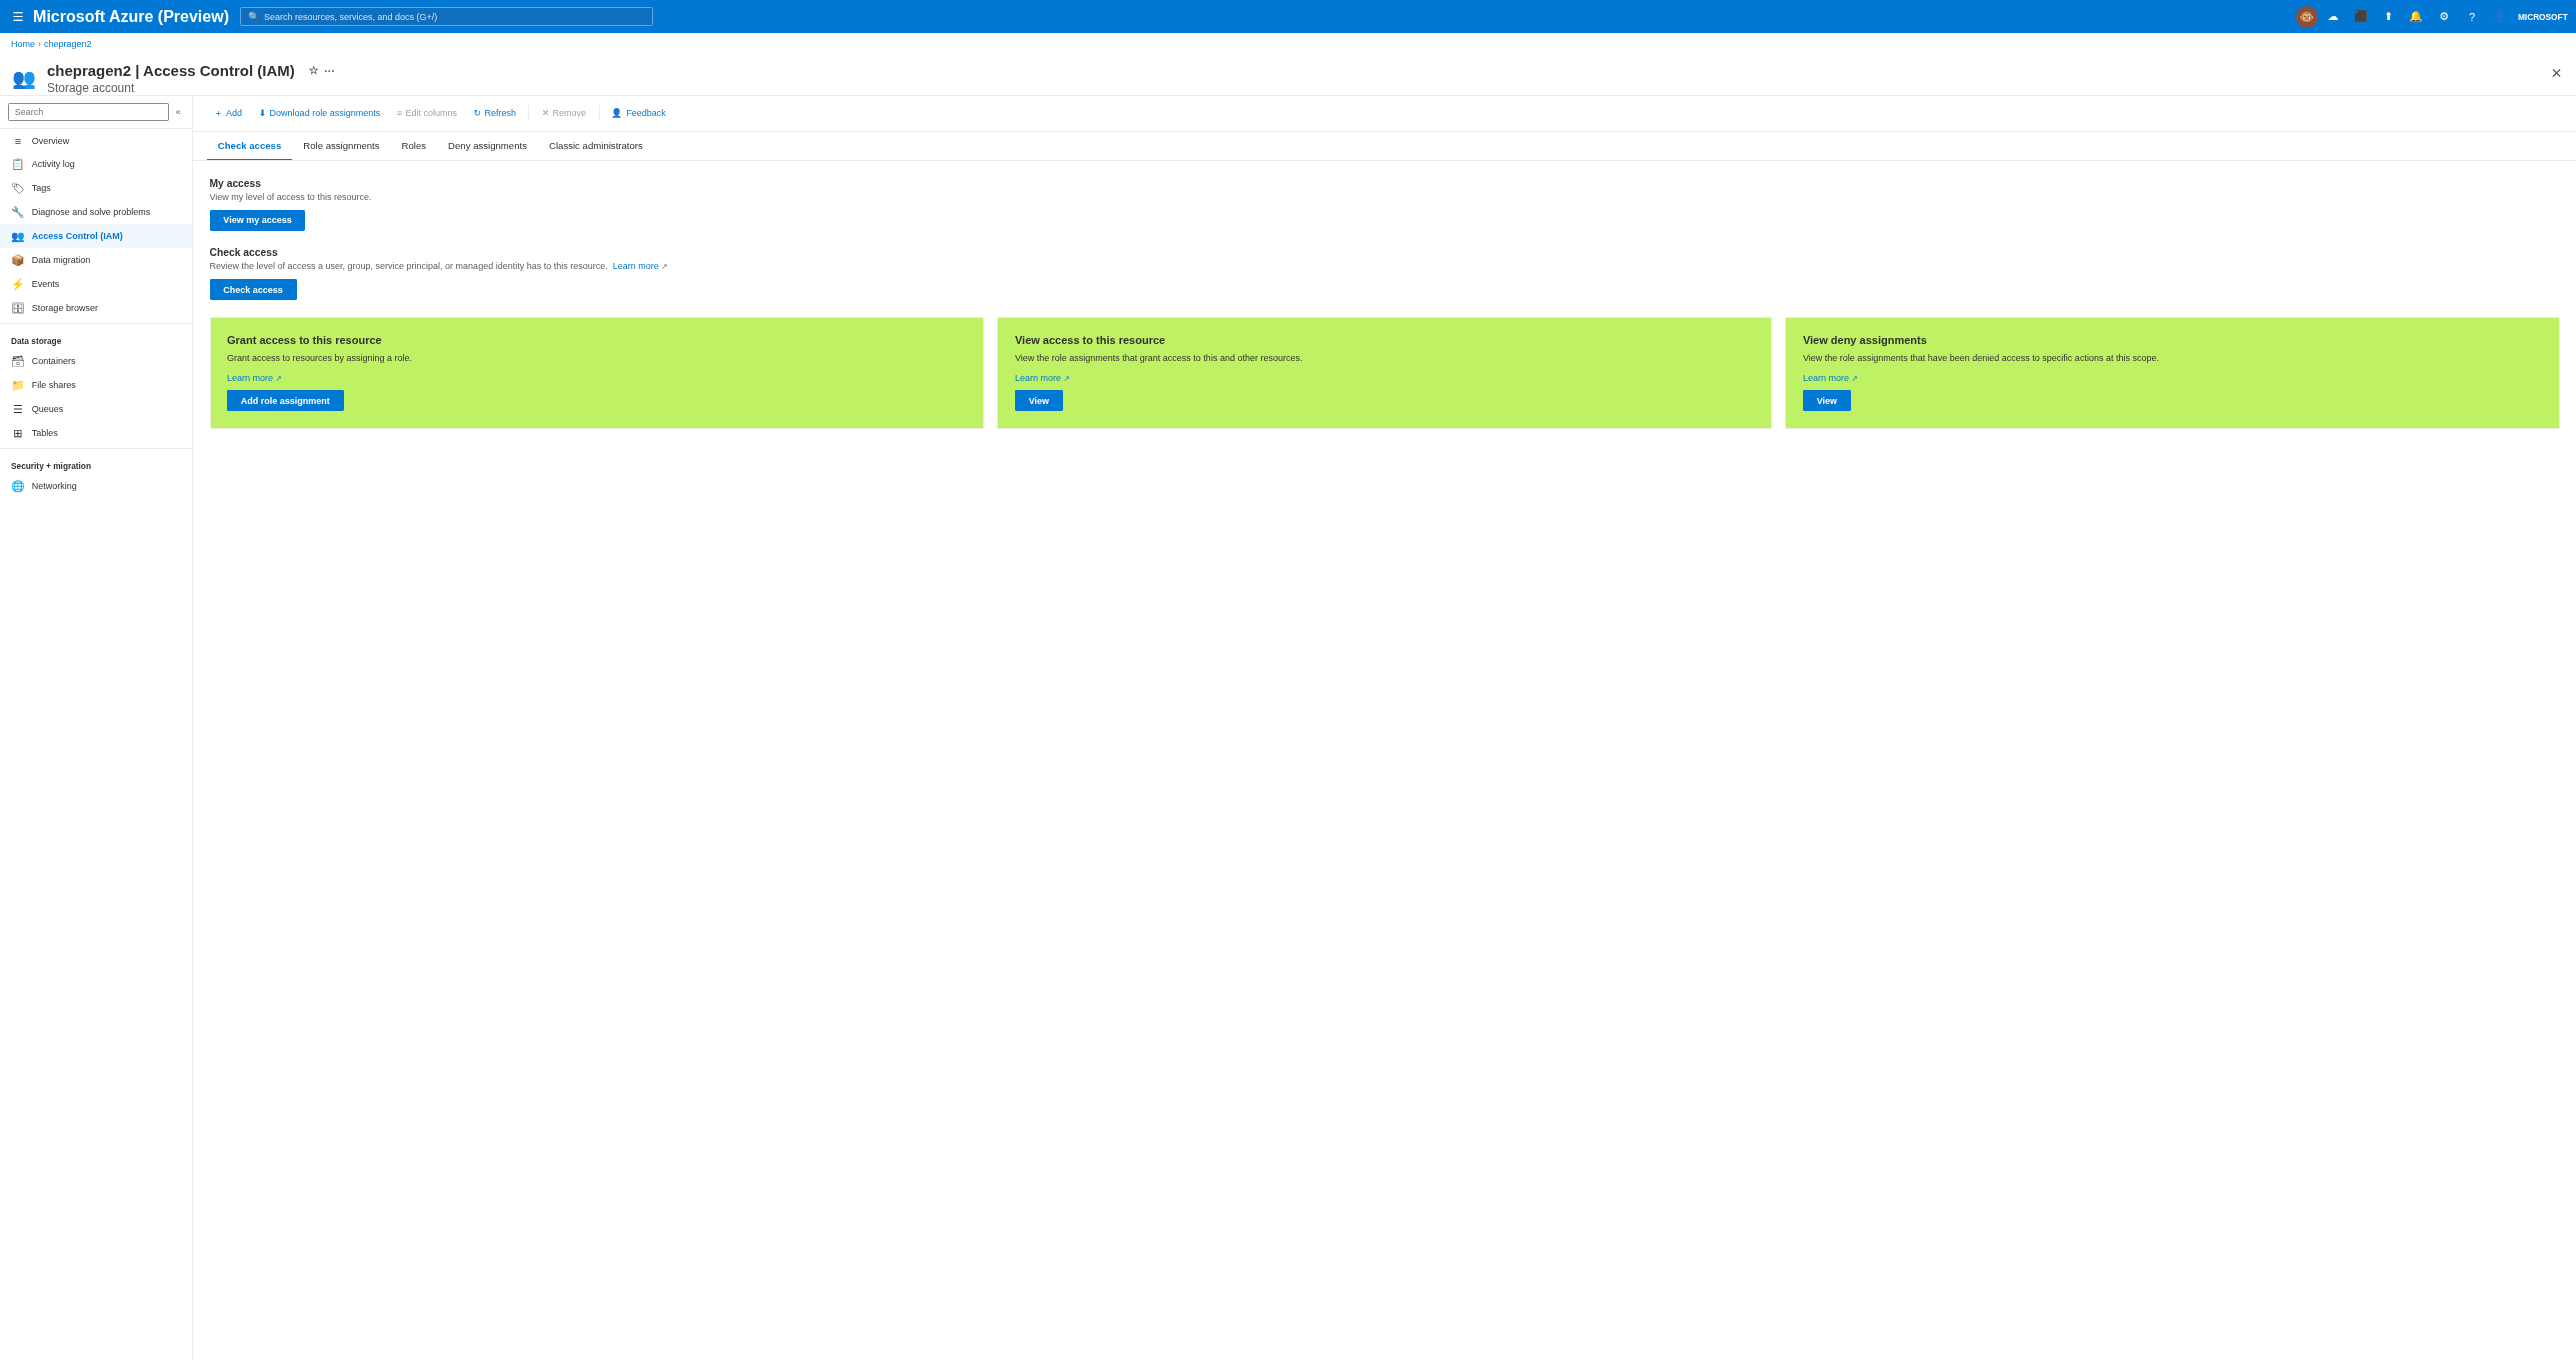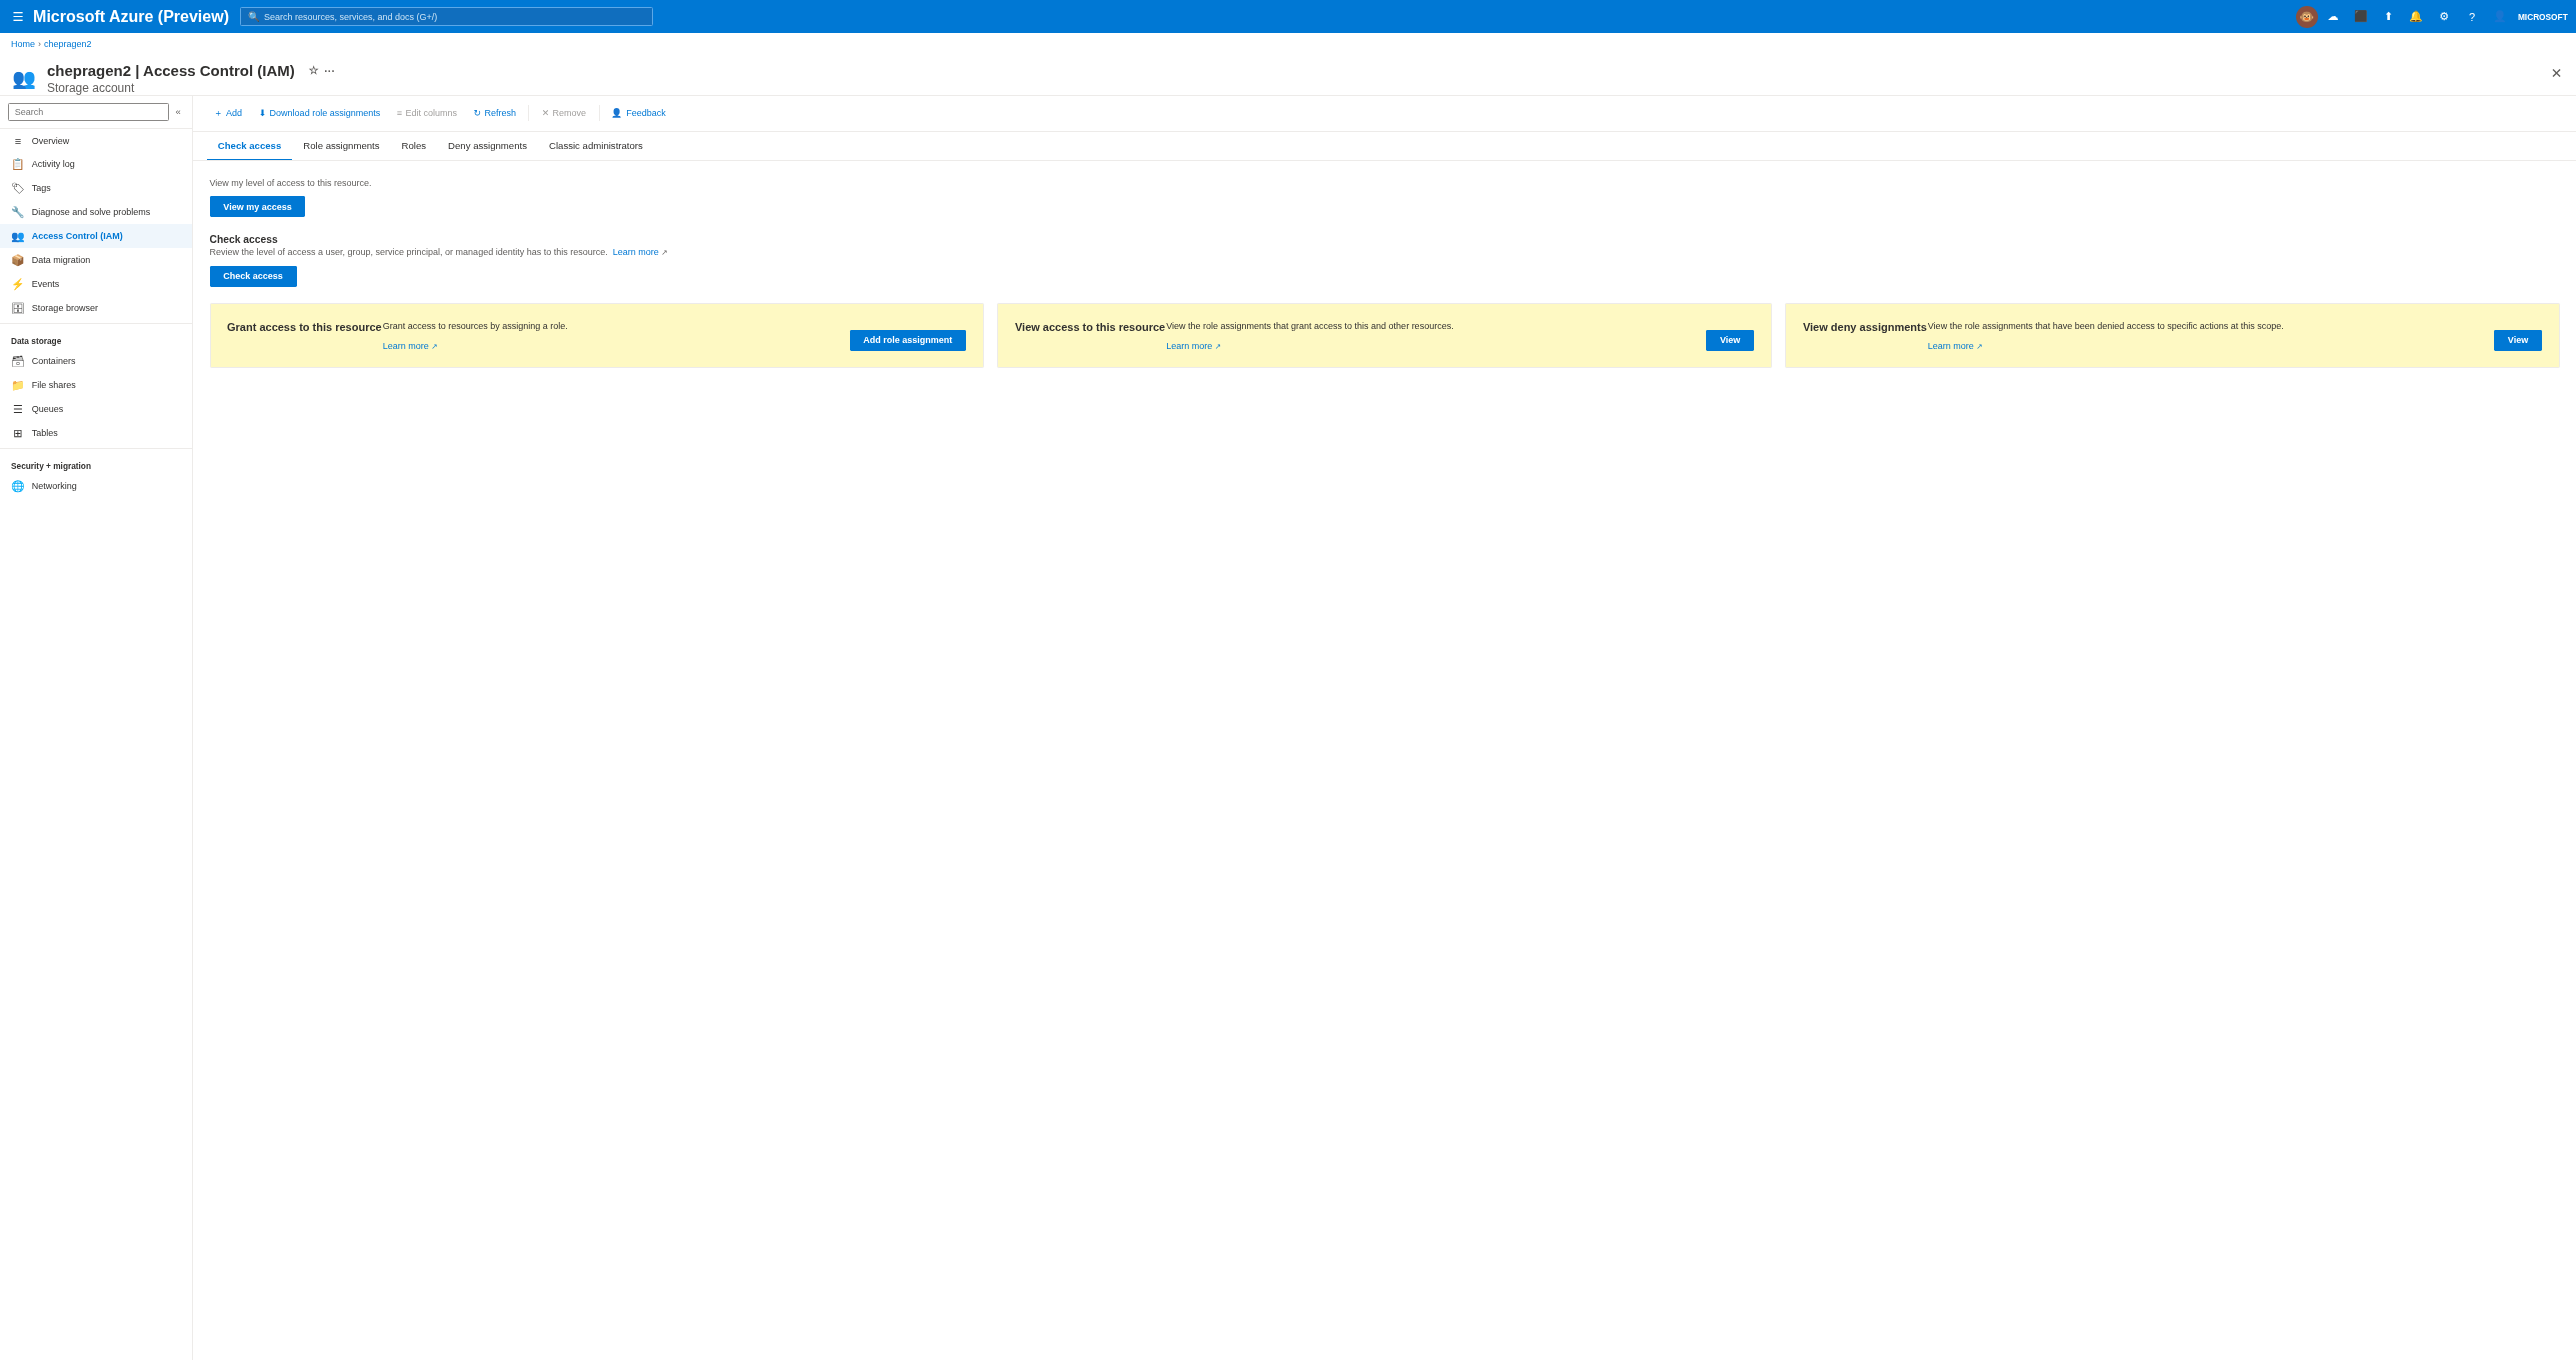--- a/index.html
+++ b/index.html
@@ -257,23 +257,23 @@
       display: flex;
       gap: 13.8px;
       margin-top: 16.5px;
     }
     .card {
       flex: 1;
       border: 0.7px solid #edebe9;
       border-radius: 1.4px;
       padding: 16.5px;
       display: flex;
-      flex-direction: row;
-      gap: 1px;
-      background: #fef9c3;
+      flex-direction: column;
+      gap: 7px;
+      background: #bef264;
     }
     .card-title {
       font-size: 11px;
       font-weight: 600;
       color: #323130;
     }
     .card-desc {
       font-size: 9px;
       color: #323130;
       flex: 1;
@@ -436,20 +436,21 @@
         <div class="tab active">Check access</div>
         <div class="tab">Role assignments</div>
         <div class="tab">Roles</div>
         <div class="tab">Deny assignments</div>
         <div class="tab">Classic administrators</div>
       </div>
 
     <div class="iam-content">
 
       <div>
+        <div class="section-title">My access</div>
         <div class="section-desc">View my level of access to this resource.</div>
         <button class="btn-primary">View my access</button>
       </div>
 
       <div class="section-divider"></div>
 
       <div>
         <div class="section-title">Check access</div>
         <div class="section-desc">
           <span>Review the level of access a user, group, service principal, or managed identity has to this resource.</span>

